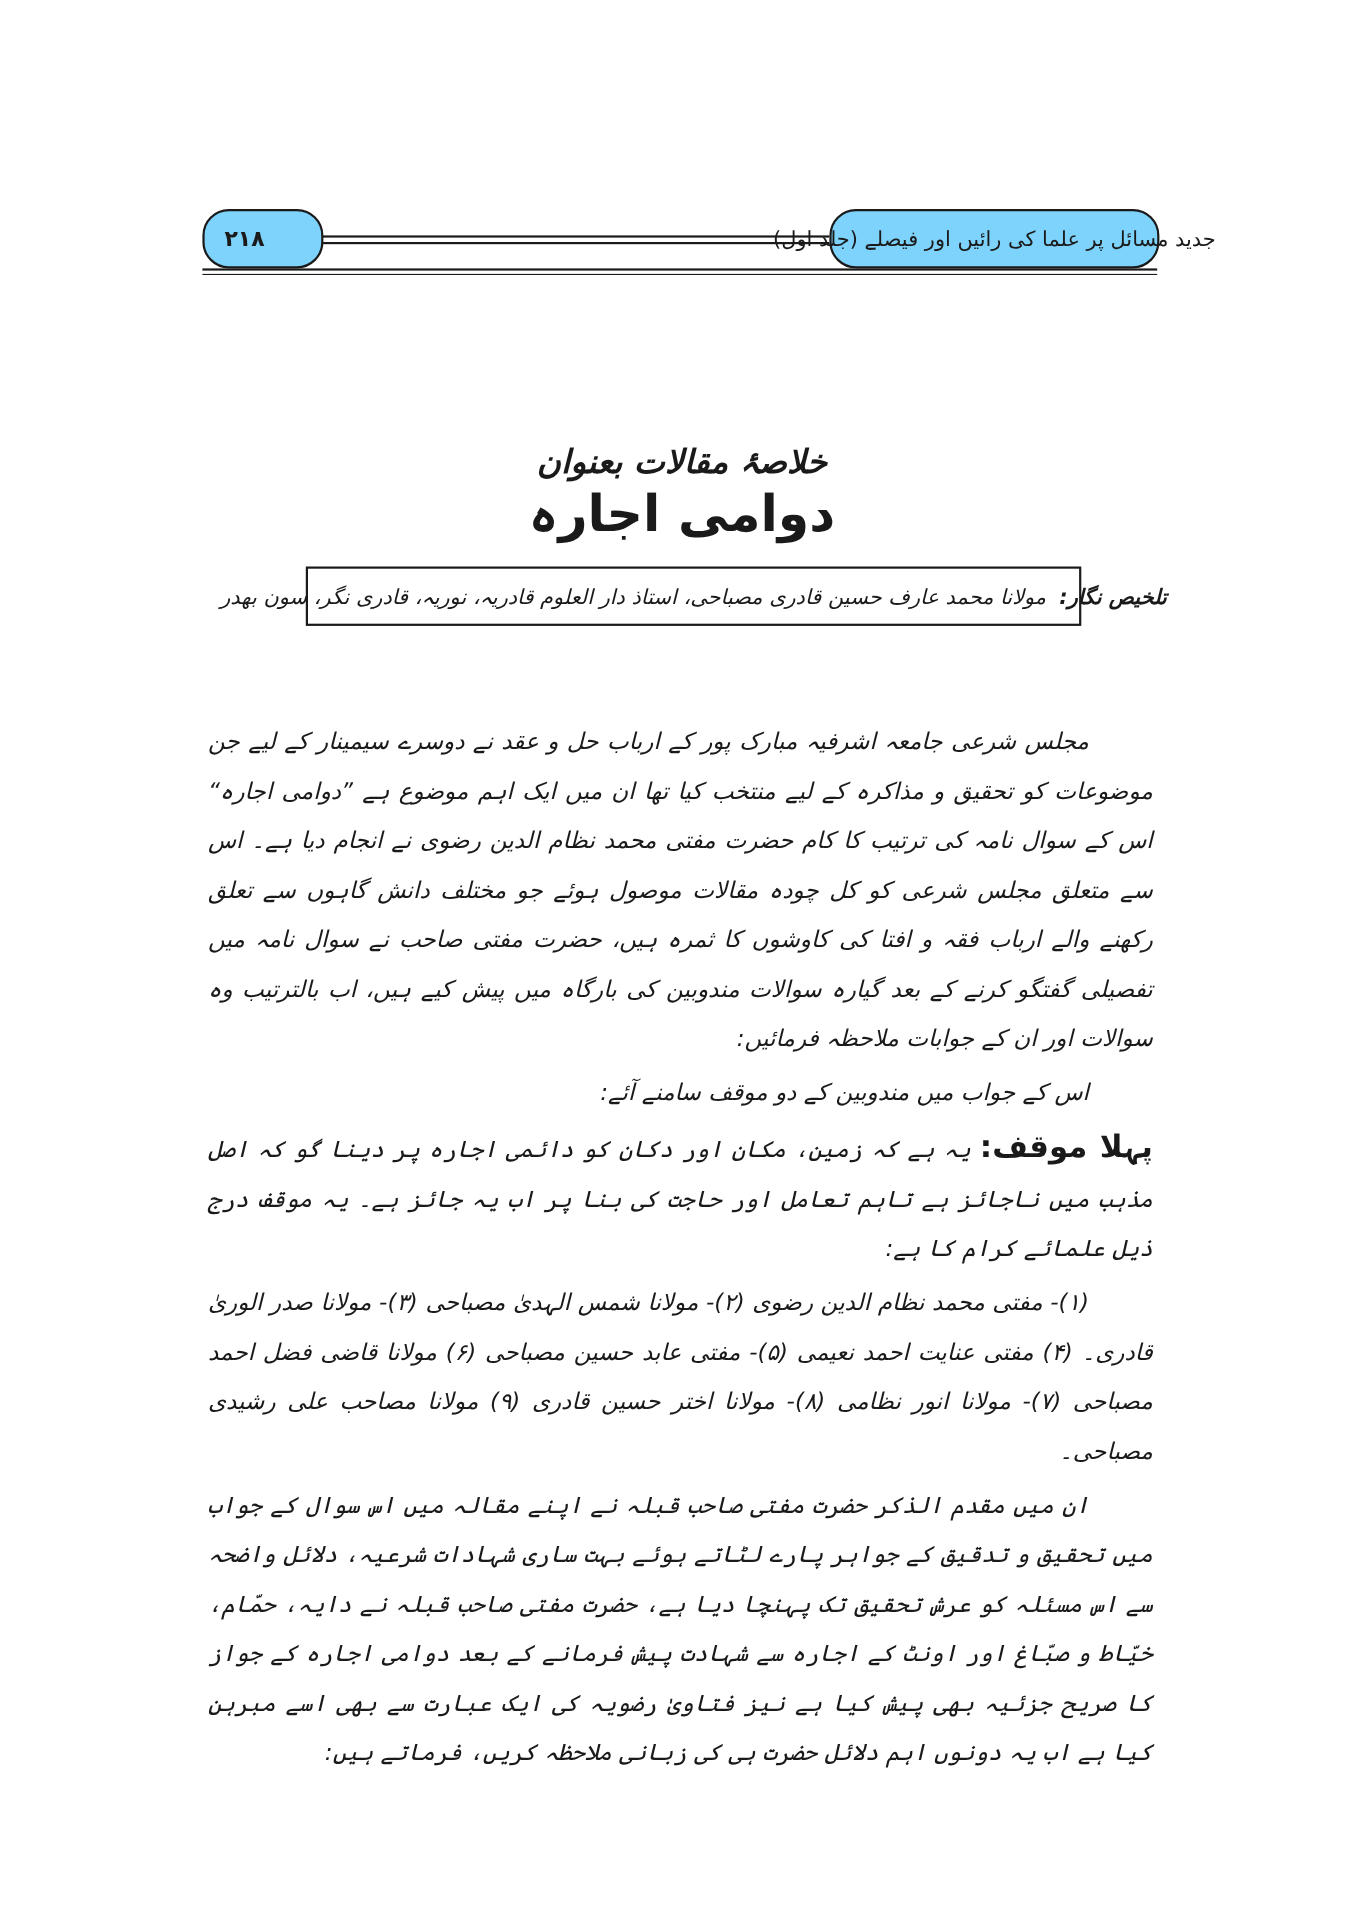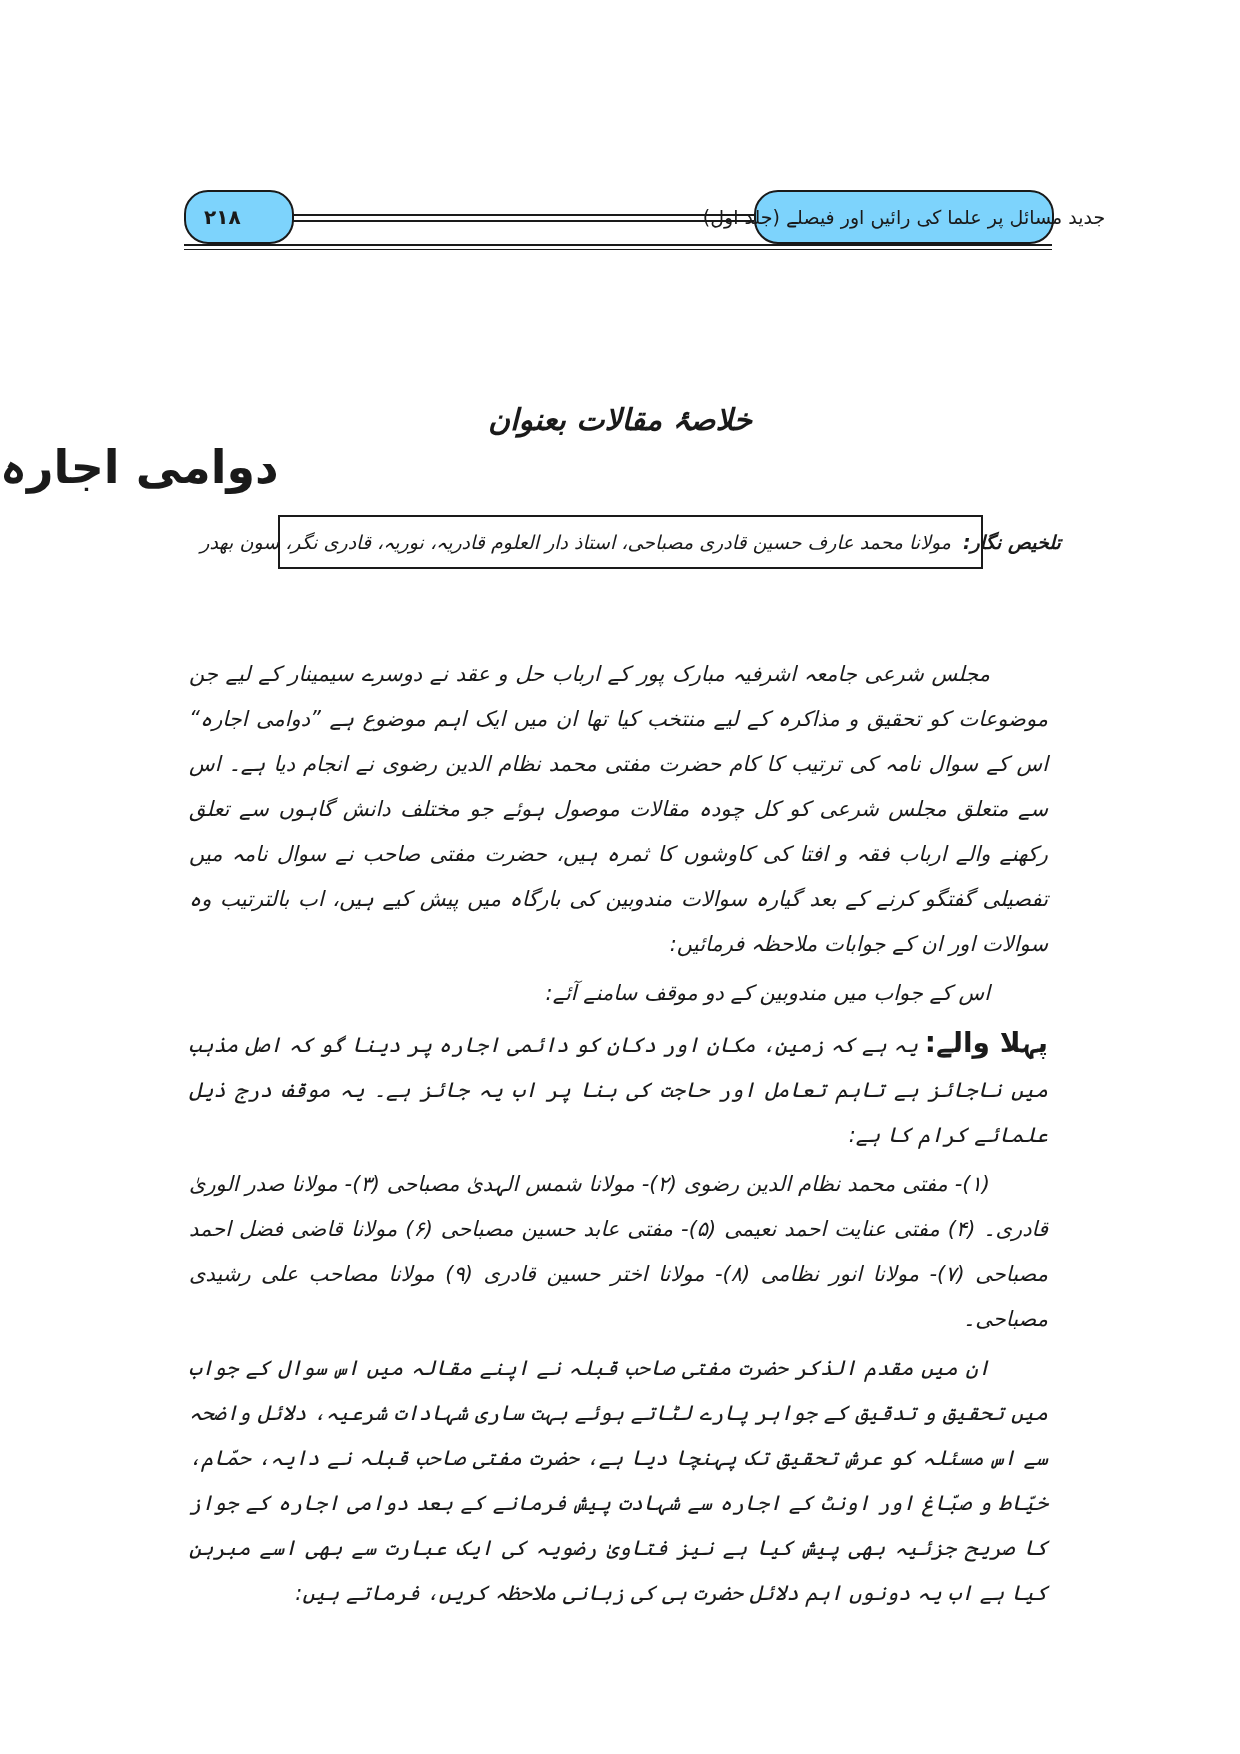--- a/index.html
+++ b/index.html
@@ -89,21 +89,21 @@
       top: 402px;
       text-align: center;
       font-size: 30px;
       font-weight: bold;
       font-style: italic;
     }
     .main-title {
       position: absolute;
       left: 0; right: 0;
       top: 440px;
-      text-align: left;
+      text-align: center;
       font-size: 46px;
       font-weight: bold;
     }
     .byline-box {
       position: absolute;
       left: 278px;
       top: 515px;
       width: 705px;
       height: 54px;
       box-sizing: border-box;
@@ -163,18 +163,18 @@
   <div class="kicker">خلاصۂ مقالات بعنوان</div>
   <div class="main-title">دوامی اجارہ</div>
 
   <div class="byline-box">
     <span class="byline"><span class="lbl">تلخیص نگار:</span><span>مولانا محمد عارف حسین قادری مصباحی، استاذ دار العلوم قادریہ، نوریہ، قادری نگر، سون بھدر</span></span>
   </div>
 
   <div class="body-text">
     <p class="indent">مجلس شرعی جامعہ اشرفیہ مبارک پور کے ارباب حل و عقد نے دوسرے سیمینار کے لیے جن موضوعات کو تحقیق و مذاکرہ کے لیے منتخب کیا تھا ان میں ایک اہم موضوع ہے ”دوامی اجارہ“ اس کے سوال نامہ کی ترتیب کا کام حضرت مفتی محمد نظام الدین رضوی نے انجام دیا ہے۔ اس سے متعلق مجلس شرعی کو کل چودہ مقالات موصول ہوئے جو مختلف دانش گاہوں سے تعلق رکھنے والے ارباب فقہ و افتا کی کاوشوں کا ثمرہ ہیں، حضرت مفتی صاحب نے سوال نامہ میں تفصیلی گفتگو کرنے کے بعد گیارہ سوالات مندوبین کی بارگاہ میں پیش کیے ہیں، اب بالترتیب وہ سوالات اور ان کے جوابات ملاحظہ فرمائیں:</p>
     <p class="indent-small">اس کے جواب میں مندوبین کے دو موقف سامنے آئے:</p>
-    <p><span class="strong-lead">پہلا والے:</span><span> یہ ہے کہ زمین، مکان اور دکان کو دائمی اجارہ پر دینا گو کہ اصل مذہب میں ناجائز ہے تاہم تعامل اور حاجت کی بنا پر اب یہ جائز ہے۔ یہ موقف درج ذیل علمائے کرام کا ہے:</span></p>
+    <p><span class="strong-lead">پہلا موقف:</span><span> یہ ہے کہ زمین، مکان اور دکان کو دائمی اجارہ پر دینا گو کہ اصل مذہب میں ناجائز ہے تاہم تعامل اور حاجت کی بنا پر اب یہ جائز ہے۔ یہ موقف درج ذیل علمائے کرام کا ہے:</span></p>
     <p class="indent">(۱)- مفتی محمد نظام الدین رضوی (۲)- مولانا شمس الہدیٰ مصباحی (۳)- مولانا صدر الوریٰ قادری۔ (۴) مفتی عنایت احمد نعیمی (۵)- مفتی عابد حسین مصباحی (۶) مولانا قاضی فضل احمد مصباحی (۷)- مولانا انور نظامی (۸)- مولانا اختر حسین قادری (۹) مولانا مصاحب علی رشیدی مصباحی۔</p>
     <p class="indent">ان میں مقدم الذکر حضرت مفتی صاحب قبلہ نے اپنے مقالہ میں اس سوال کے جواب میں تحقیق و تدقیق کے جواہر پارے لٹاتے ہوئے بہت ساری شہادات شرعیہ، دلائل واضحہ سے اس مسئلہ کو عرش تحقیق تک پہنچا دیا ہے، حضرت مفتی صاحب قبلہ نے دایہ، حمّام، خیّاط و صبّاغ اور اونٹ کے اجارہ سے شہادت پیش فرمانے کے بعد دوامی اجارہ کے جواز کا صریح جزئیہ بھی پیش کیا ہے نیز فتاویٰ رضویہ کی ایک عبارت سے بھی اسے مبرہن کیا ہے اب یہ دونوں اہم دلائل حضرت ہی کی زبانی ملاحظہ کریں، فرماتے ہیں:</p>
   </div>
 
 </div>
 
 </body></html>

